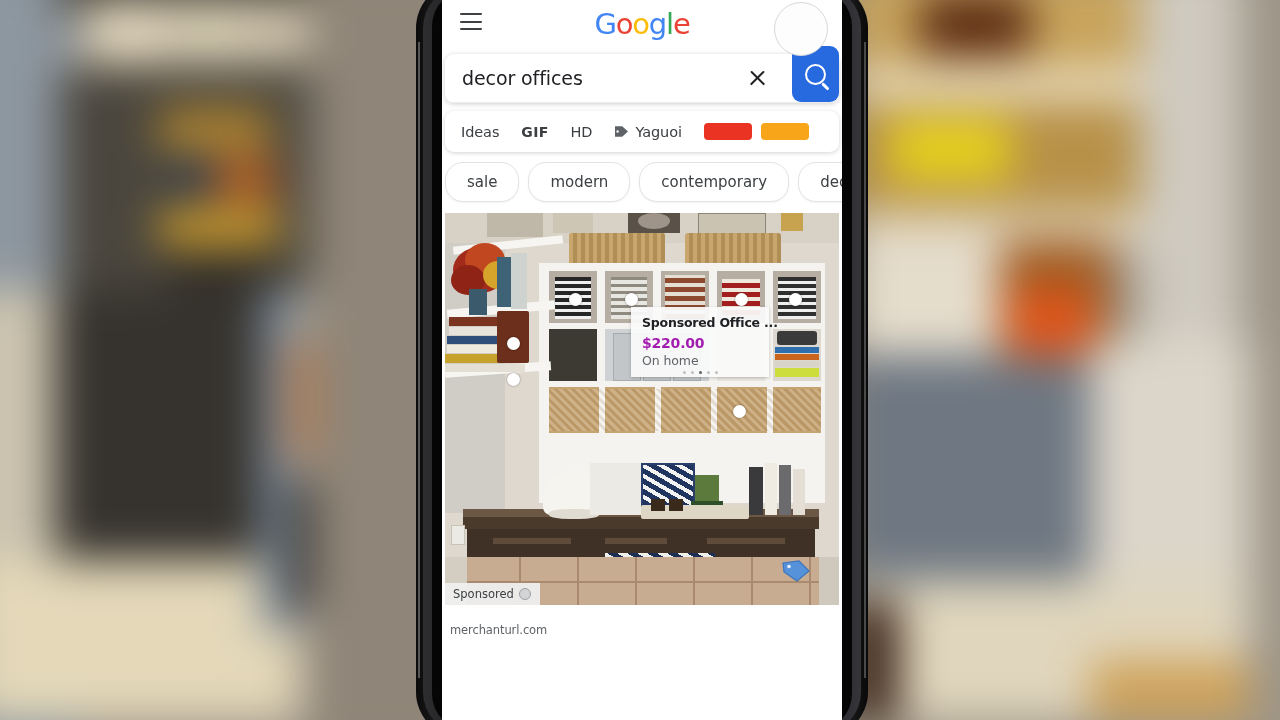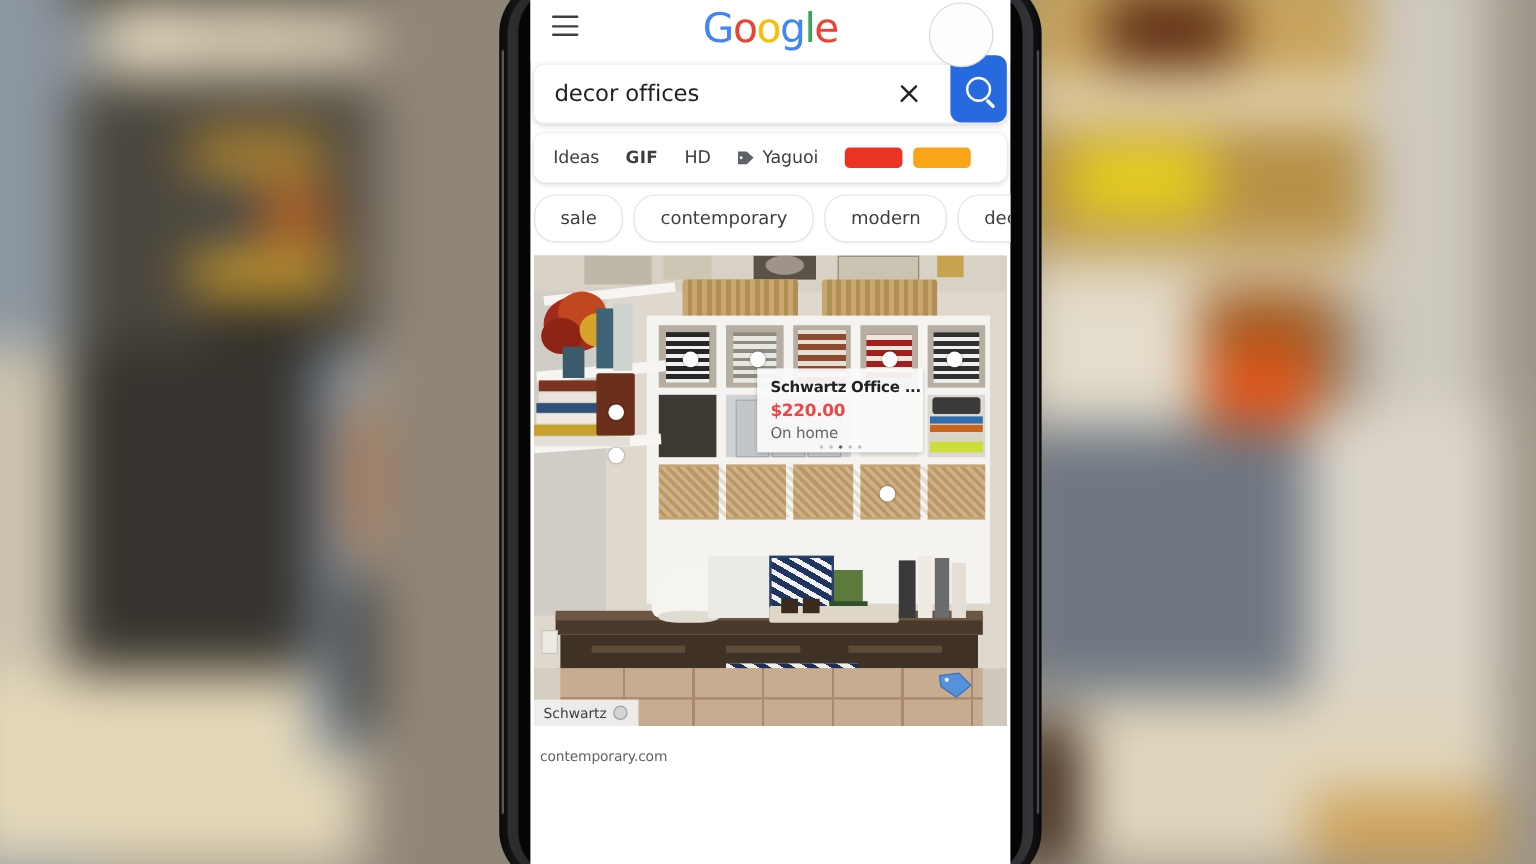--- a/index.html
+++ b/index.html
@@ -75,21 +75,21 @@
     width: 22px; height: 17px;
     display: flex; flex-direction: column; justify-content: space-between;
     cursor: pointer;
   }
   .hamburger span { display:block; height: 2px; background: #3c4043; border-radius: 1px; }
 
   .glogo {
     position: absolute; left: 0; right: 0; top: 8px;
     text-align: center;
     font-family: "DejaVu Sans", sans-serif;
-    font-size: 34px;
+    font-size: 29px;
     letter-spacing: -1.2px;
     line-height: 33px;
     font-weight: 400;
     user-select: none;
   }
   .gb { color:#4285F4 } .gr { color:#EA4335 } .gy { color:#FBBC05 } .gg { color:#34A853 }
 
   .avatar {
     position: absolute; right: 14px; top: 2px;
     width: 52px; height: 52px; border-radius: 50%;
@@ -245,21 +245,21 @@
     background: rgba(250,250,250,0.94);
     padding: 8px 11px 9px 11px;
     box-shadow: 0 1px 3px rgba(0,0,0,0.22);
     font-family: "DejaVu Sans", sans-serif;
   }
   .pcard .pname {
     font-size: 12.5px; font-weight: 700; color: #202124;
     white-space: nowrap; letter-spacing: -0.2px;
   }
   .pcard .pprice {
-    font-size: 14px; font-weight: 700; color: #ef4444;
+    font-size: 14px; font-weight: 700; color: #a21caf;
     margin-top: 5px; letter-spacing: -0.2px;
   }
   .pcard .pmeta {
     font-size: 12.5px; color: #5f6368; margin-top: 2px; letter-spacing: -0.1px;
   }
   .pdots {
     position: absolute; left: 0; right: 0; bottom: 3px;
     display: flex; justify-content: center; gap: 5px;
   }
   .pdot { width: 3px; height: 3px; border-radius: 50%; background: #c0c0c0; }
@@ -398,22 +398,22 @@
             </svg>
           </span>
           <span>Yaguoi</span>
         </div>
         <div class="swatch" style="background:#ea3323;"></div>
         <div class="swatch" style="background:#f9a51a;"></div>
       </div>
 
       <div class="chips">
         <div class="chip">sale</div>
+        <div class="chip">modern</div>
         <div class="chip">contemporary</div>
-        <div class="chip">modern</div>
         <div class="chip">decor</div>
       </div>
 
       <div class="resultimg">
 
         <div class="ph" style="left:0;top:0;width:400px;height:392px;background:#ded8cf;"></div>
         <div class="ph" style="left:0;top:0;width:60px;height:300px;background:#cfcdc6;"></div>
         <div class="ph" style="left:0;top:0;width:400px;height:30px;background:#d8d2c6;"></div>
 
         <div class="ph" style="left:42px;top:0;width:56px;height:24px;background:#bfb8a8;"></div>
@@ -520,45 +520,45 @@
 
         <div class="hotspot" style="left:124px;top:80px;"></div>
         <div class="hotspot" style="left:180px;top:80px;"></div>
         <div class="hotspot" style="left:290px;top:80px;"></div>
         <div class="hotspot" style="left:344px;top:80px;"></div>
         <div class="hotspot" style="left:62px;top:124px;"></div>
         <div class="hotspot" style="left:62px;top:160px;"></div>
         <div class="hotspot" style="left:288px;top:192px;"></div>
 
         <div class="pcard" style="left:186px;top:94px;width:116px;">
-          <div class="pname">Schwartz Office ...</div>
+          <div class="pname">Sponsored Office ...</div>
           <div class="pprice">$220.00</div>
           <div class="pmeta">On home</div>
           <div class="pdots">
             <span class="pdot"></span>
             <span class="pdot"></span>
             <span class="pdot on"></span>
             <span class="pdot"></span>
             <span class="pdot"></span>
           </div>
         </div>
 
 
         <div class="pricetag">
           <svg width="30" height="24" viewBox="0 0 30 24">
             <path d="M2 4 L18 2 L28 12 L16 22 L3 13 Z" fill="#4a90e2" stroke="#2f6fc0" stroke-width="1.2" opacity="0.9"></path>
             <circle cx="8" cy="7.5" r="1.8" fill="#e8f1fb"></circle>
           </svg>
         </div>
 
         <div class="sponsored">
-          <span>Schwartz</span>
+          <span>Sponsored</span>
           <span class="infoi"></span>
         </div>
       </div>
 
       <div class="restext">
-        <div class="rurl">contemporary.com</div>
+        <div class="rurl">merchanturl.com</div>
       </div>
 
     </div>
   </div>
 </div>
 
 </body></html>

